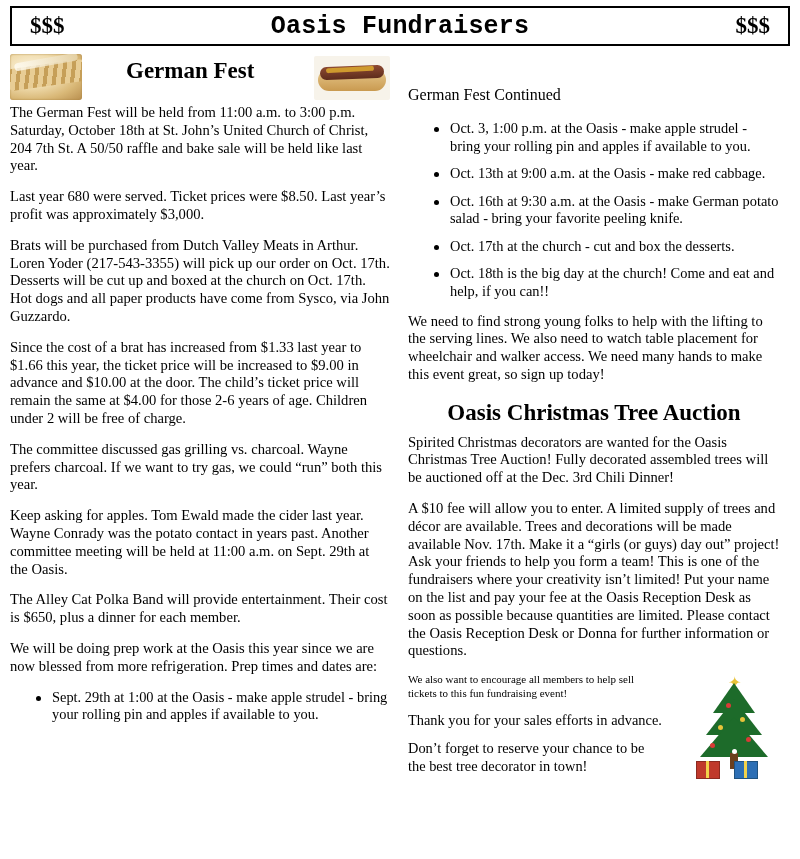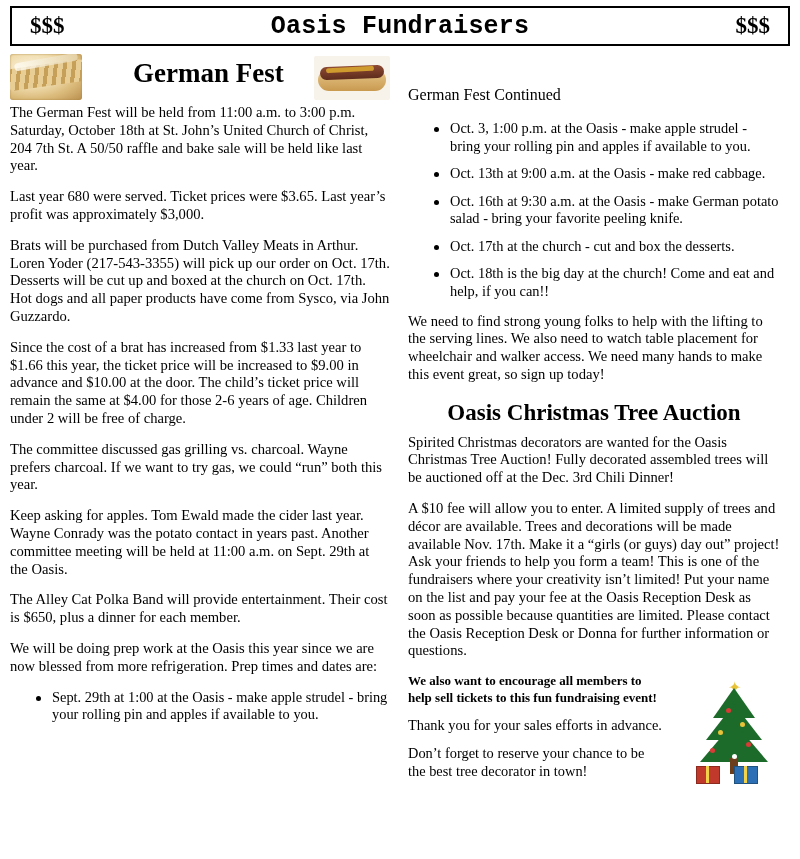--- a/index.html
+++ b/index.html
@@ -62,23 +62,23 @@
     position: relative;
   }
 
   
   .head-row {
     position: relative;
     height: 52px;
   }
   .head-row .headline {
     position: absolute;
-    left: 123px;
+    left: 116px;
     top: 6px;
-    font-size: 27px;
+    font-size: 23px;
     font-weight: bold;
     font-family: "Liberation Serif", serif;
   }
 
   
   .art-strudel {
     position: absolute;
     left: 0px;
     top: 2px;
     width: 72px;
@@ -181,23 +181,23 @@
     position: absolute;
     left: 0;
     top: 7px;
     width: 5px;
     height: 5px;
     background: #000;
     border-radius: 50%;
   }
 
   .bold-lines {
-    font-size: 13px;
+    font-size: 11px;
     line-height: 1.25;
-    font-weight: bold;
+    font-weight: normal;
     margin: 0 0 10px 0;
     width: 250px;
   }
   .closing-line {
     font-size: 14.4px;
     line-height: 1.25;
     margin: 0 0 10px 0;
     width: 255px;
   }
 
@@ -273,21 +273,21 @@
         <div class="art-strudel"></div>
         <div class="headline">German Fest</div>
         <div class="art-brat">
           <div class="bun"></div>
           <div class="meat"></div>
           <div class="relish"></div>
         </div>
       </div>
 
       <p class="body">The German Fest will be held from 11:00 a.m. to 3:00 p.m. Saturday, October 18th at St. John’s United Church of Christ, 204 7th St.  A 50/50 raffle and bake sale will be held like last year.</p>
-      <p class="body">Last year 680 were served.  Ticket prices were $3.65.  Last year’s profit was approximately $3,000.</p>
+      <p class="body">Last year 680 were served.  Ticket prices were $8.50.  Last year’s profit was approximately $3,000.</p>
       <p class="body">Brats will be purchased from Dutch Valley Meats in Arthur.  Loren Yoder (217-543-3355) will pick up our order on Oct. 17th.  Desserts will be cut up and boxed at the church on Oct. 17th.  Hot dogs and all paper products have come from Sysco, via John Guzzardo.</p>
       <p class="body">Since the cost of a brat has increased from $1.33 last year to $1.66 this year, the ticket price will be increased to $9.00 in advance and $10.00 at the door.  The child’s ticket price will remain the same at $4.00 for those 2-6 years of age.  Children under 2 will be free of charge.</p>
       <p class="body">The committee discussed gas grilling vs. charcoal.  Wayne prefers charcoal.  If we want to try gas, we could  “run” both this year.</p>
       <p class="body">Keep asking for apples.  Tom Ewald made the cider last year.  Wayne Conrady was the potato contact  in years past.  Another committee meeting will be held at 11:00 a.m. on Sept. 29th at the Oasis.</p>
       <p class="body">The Alley Cat Polka Band will provide entertainment.  Their cost is $650, plus a dinner for each member.</p>
       <p class="body">We will be doing prep work at the Oasis this year since we are now blessed from more refrigeration.  Prep times and dates are:</p>
 
       <ul class="bullets">
         <li>Sept. 29th at 1:00 at the Oasis - make apple strudel - bring your rolling pin and apples if available to you.</li>
       </ul>

